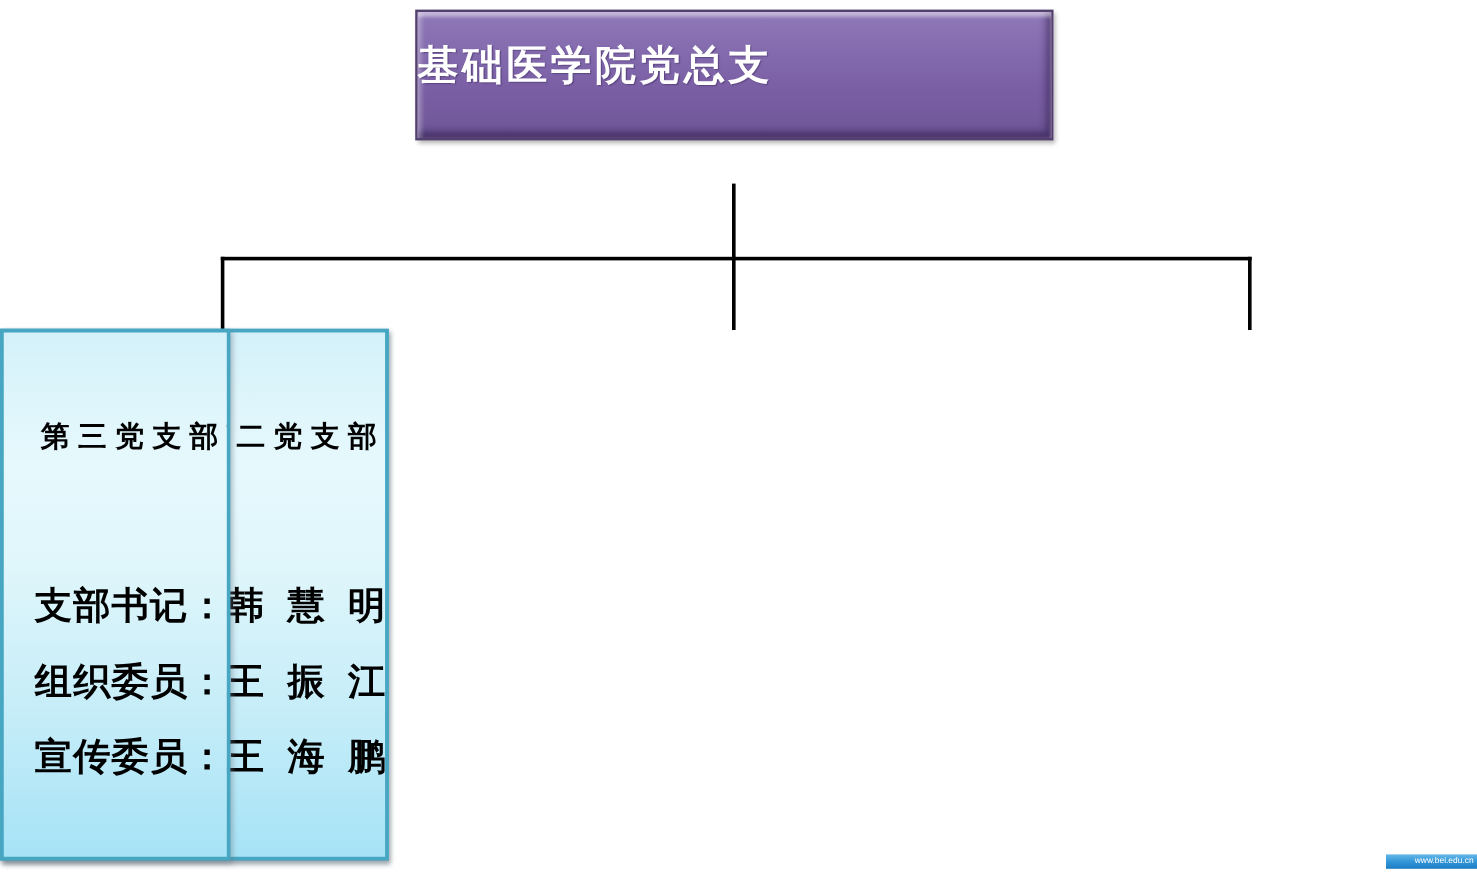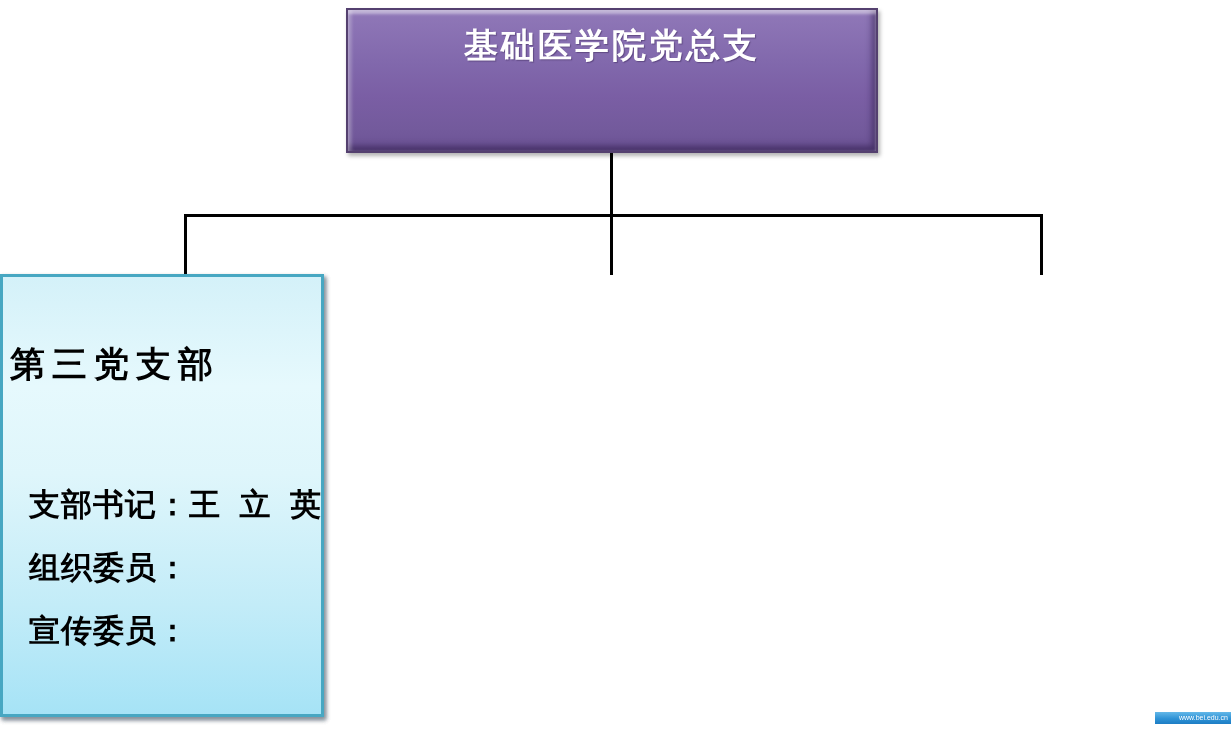--- a/index.html
+++ b/index.html
@@ -7,32 +7,31 @@
     position:relative;
     width:1231px;height:731px;
     background:#ffffff;
     overflow:hidden;
     font-family:"Liberation Serif","DejaVu Serif",serif;
   }
 
   
   .root-node{
     position:absolute;
-    left:346px;top:8px;width:532px;height:145px;
+    left:346px;top:8px;width:532px;height:109px;
     box-sizing:border-box;
     background:linear-gradient(180deg,#947ab8 0%,#9078b8 0%,#8168ac 38%,#7a5ea4 62%,#735a9c 85%,#6b5294 100%);
     border:2px solid #54406f;
     box-shadow:
       inset 0 4px 3px rgba(255,255,255,0.45),
       inset 4px 0 3px rgba(255,255,255,0.22),
       inset -4px -5px 6px rgba(38,20,66,0.55),
       2px 3px 4px rgba(0,0,0,0.30);
     color:#ffffff;
-    text-align:center;
-    padding-top:4px;
+    padding-top:14px;
   }
   .root-line{
     display:block;
     font-size:34px;
     font-weight:700;
     line-height:64px;
     letter-spacing:3px;
     text-shadow:1px 1px 1px rgba(60,40,90,0.5);
     white-space:pre;
   }
@@ -55,22 +54,22 @@
     box-shadow:2px 3px 4px rgba(110,125,135,0.45);
     color:#000000;
   }
   .branch-card:nth-of-type(1){left:8px;width:355px;}
   .branch-card:nth-of-type(2){left:437px;width:354px;}
   .branch-card:nth-of-type(3){left:862px;width:360px;}
 
   .branch-title{
     margin-top:66px;
     line-height:44px;
-    text-align:left;
-    font-size:35px;
+    text-align:right;
+    font-size:24px;
     font-weight:700;
     letter-spacing:7px;
     text-indent:7px; 
     white-space:nowrap;
   }
   .member-list{
     list-style:none;
     margin:86px 0 0 0;
     padding:0 0 0 26px;
   }
@@ -158,21 +157,20 @@
     <span class="member-label">宣传委员：</span>
           <span class="member-name">王海鹏</span>
   </li>
 </ul>
   </div>
     <div class="branch-card">
     <div class="branch-title">第三党支部</div>
     <ul class="member-list">
   <li class="member-row">
     <span class="member-label">支部书记：</span>
-          <span class="member-name">王立英</span>
   </li>
 
   <li class="member-row">
     <span class="member-label">组织委员：</span>
   </li>
 
   <li class="member-row">
     <span class="member-label">宣传委员：</span>
   </li>
 </ul>

